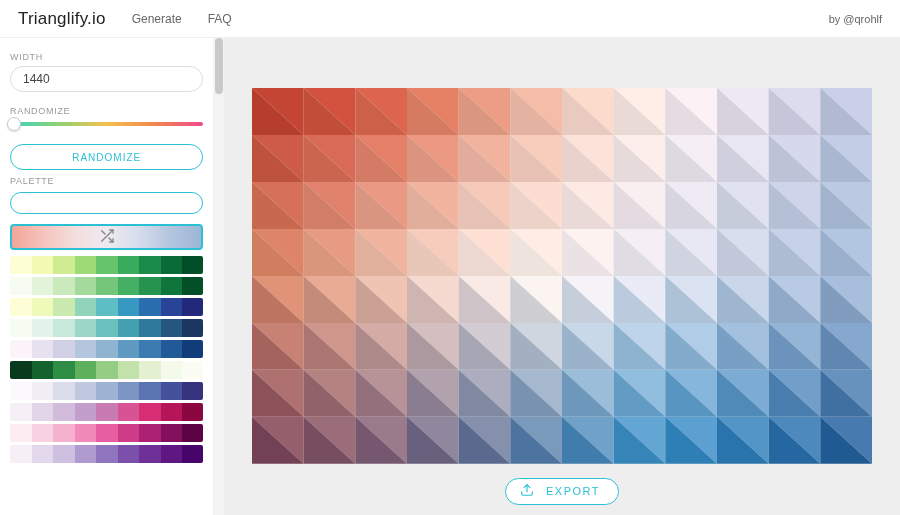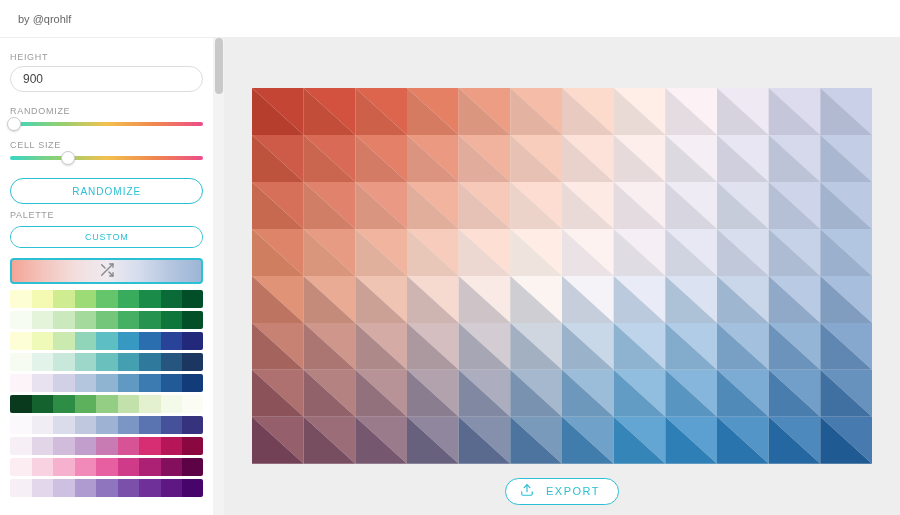--- a/index.html
+++ b/index.html
@@ -185,54 +185,52 @@
     align-items: center;
     gap: 12px;
     cursor: pointer;
   }
   .export-btn svg { width: 14px; height: 14px; }
 </style>
 </head>
 <body>
 
 <div class="header">
+  <div class="header-left">
+    <span class="brand">Trianglify.io</span>
+    <a class="nav-link">Generate</a>
+    <a class="nav-link">FAQ</a>
+  </div>
   <span class="byline">by @qrohlf</span>
 </div>
 
 <div class="app">
 
   <div class="sidebar">
 
     <div class="row">
       <div class="field">
-        <span class="label">HEIGHT</span>
-        <input class="input" value="900" style="">
+        <span class="label">WIDTH</span>
+        <input class="input" value="1440" style="">
       </div>
     </div>
 
     <div class="slider-block">
       <span class="label">RANDOMIZE</span>
       <div class="slider">
         <div class="slider-knob" id="knob-variance" style="left: 2%;"></div>
       </div>
     </div>
 
-    <div class="slider-block">
-      <span class="label">CELL SIZE</span>
-      <div class="slider">
-        <div class="slider-knob" id="knob-cellsize" style="left: 30%;"></div>
-      </div>
-    </div>
 
     <button class="btn-randomize">RANDOMIZE</button>
 
     <div class="palette-section">
       <span class="label">PALETTE</span>
       <div class="segmented">
-        <button class="seg-btn">CUSTOM</button>
       </div>
 
       <div class="shuffle-row" id="shuffle-row" style="background: linear-gradient(90deg, rgb(244, 165, 151), rgb(244, 196, 189), rgb(243, 222, 221), rgb(239, 234, 240), rgb(214, 221, 237), rgb(182, 198, 223), rgb(156, 182, 214));">
         <span>
           <svg viewBox="0 0 24 24" fill="none" stroke="#888" stroke-width="2" stroke-linecap="round" stroke-linejoin="round">
             <polyline points="16 3 21 3 21 8"></polyline>
               <line x1="4" y1="20" x2="21" y2="3"></line>
             <polyline points="21 16 21 21 16 21"></polyline>
               <line x1="15" y1="15" x2="21" y2="21"></line>
               <line x1="4" y1="4" x2="9" y2="9"></line>

